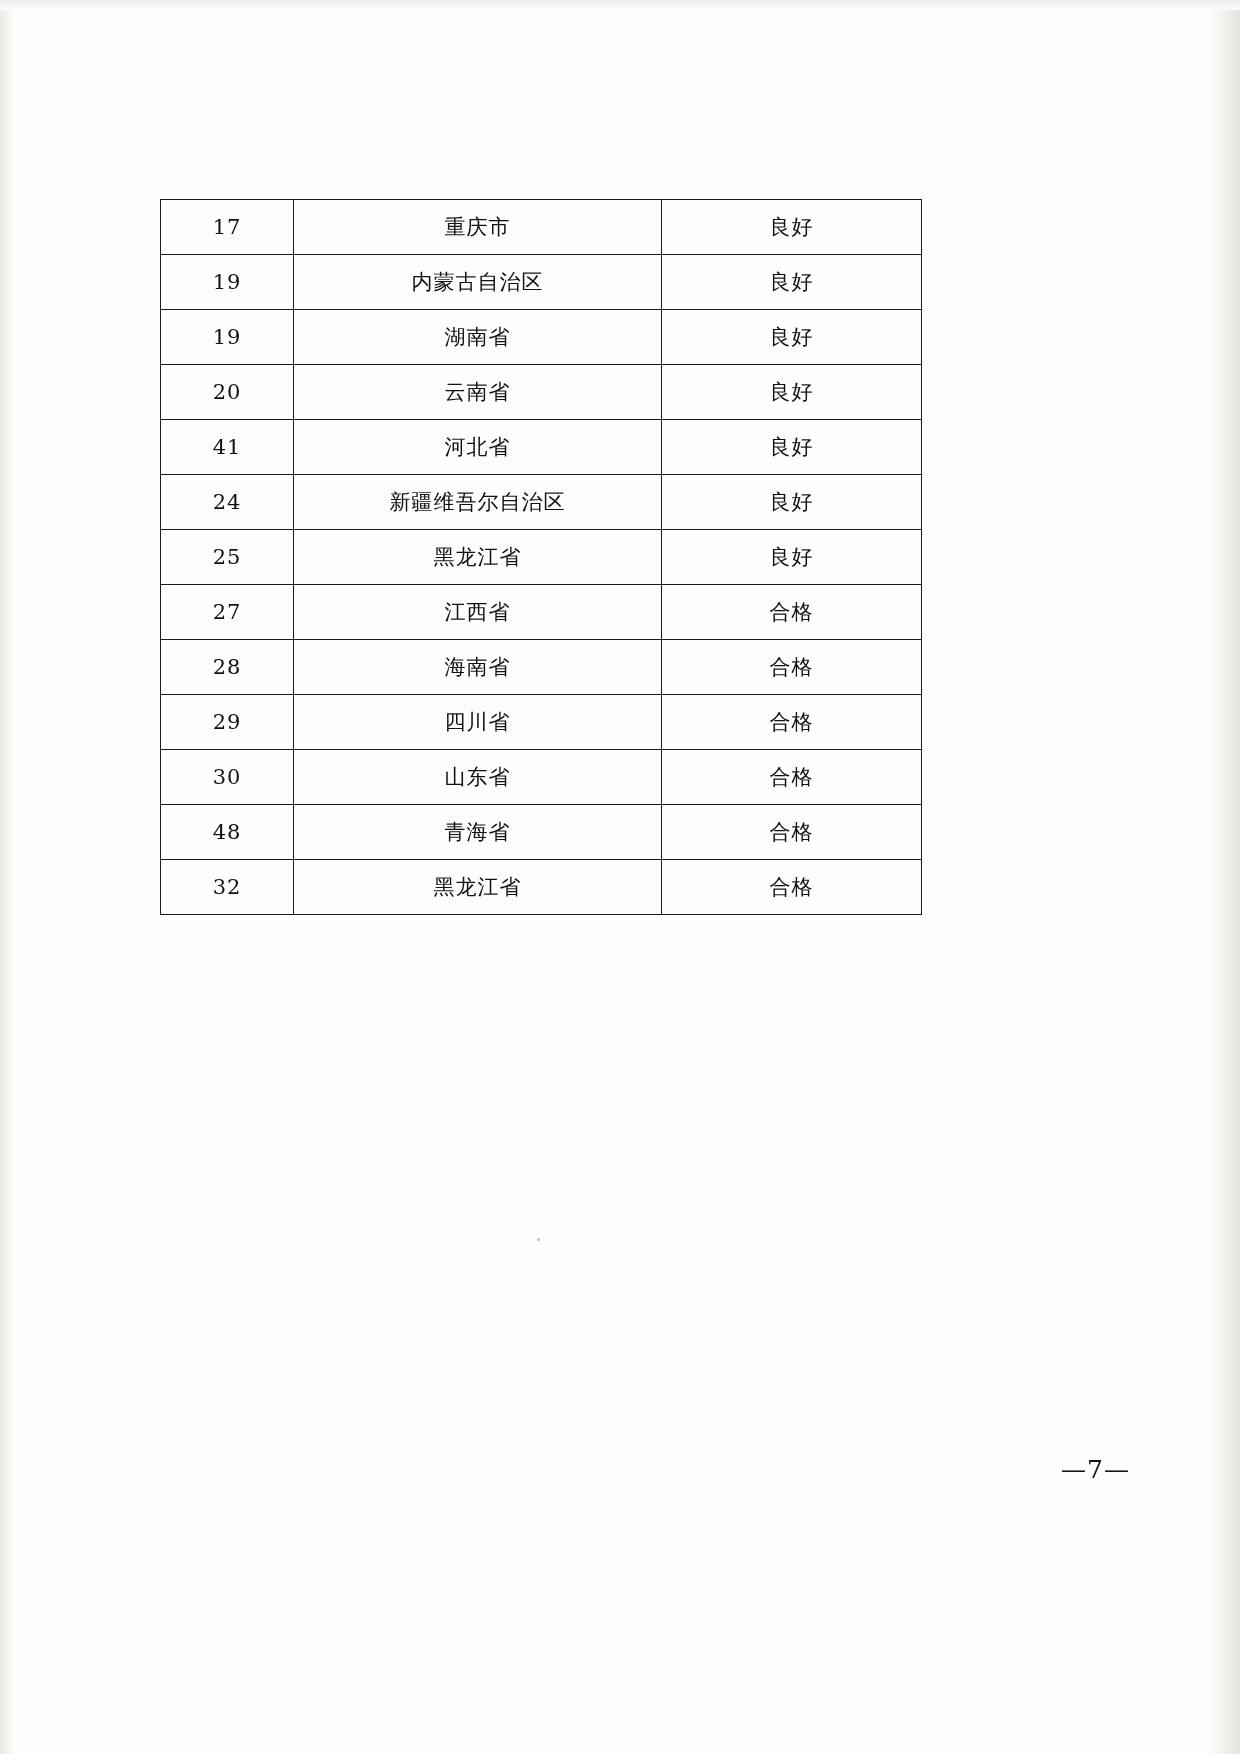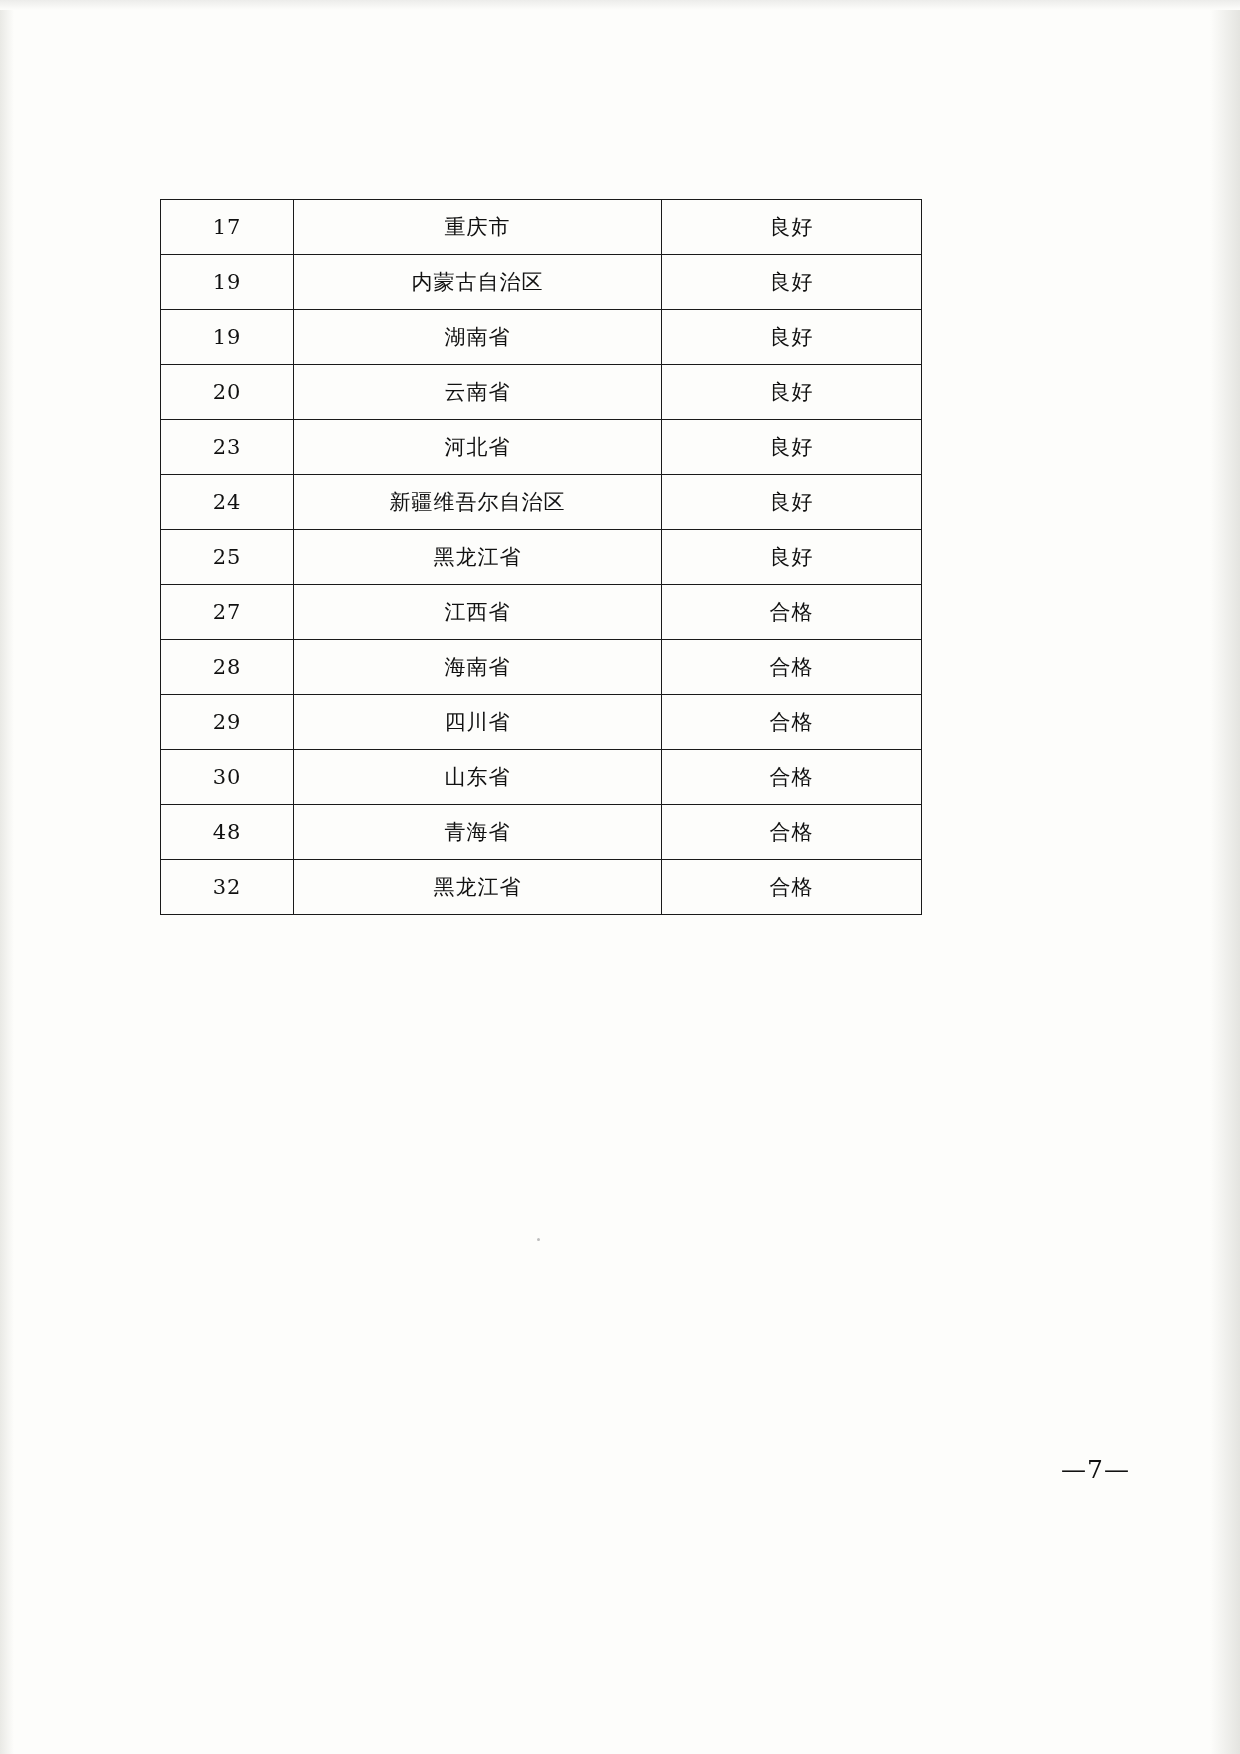--- a/index.html
+++ b/index.html
@@ -112,21 +112,21 @@
         <td class="col-index">19</td>
         <td class="col-name">湖南省</td>
         <td class="col-rating">良好</td>
       </tr>
       <tr>
         <td class="col-index">20</td>
         <td class="col-name">云南省</td>
         <td class="col-rating">良好</td>
       </tr>
       <tr>
-        <td class="col-index">23</td>
+        <td class="col-index">41</td>
         <td class="col-name">河北省</td>
         <td class="col-rating">良好</td>
       </tr>
       <tr>
         <td class="col-index">24</td>
         <td class="col-name">新疆维吾尔自治区</td>
         <td class="col-rating">良好</td>
       </tr>
       <tr>
         <td class="col-index">25</td>

